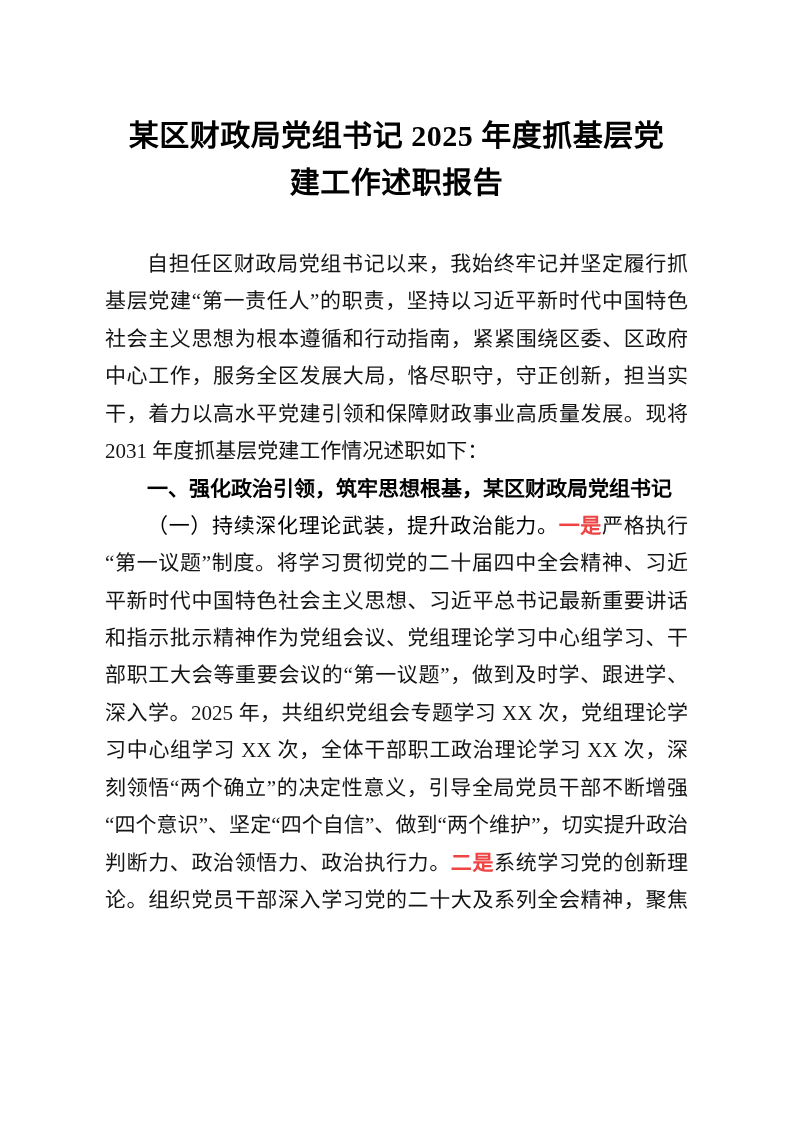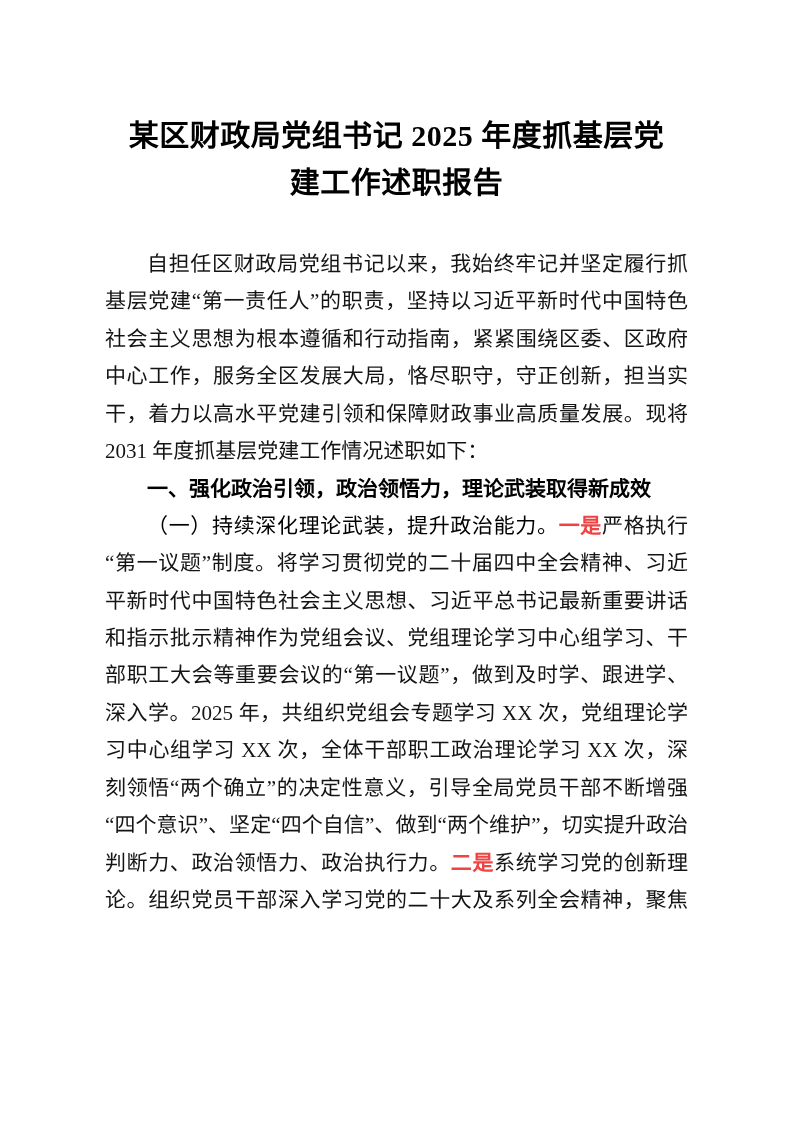--- a/index.html
+++ b/index.html
@@ -82,21 +82,21 @@
 <body>
 
 <div class="page">
 
   <h1 class="doc-title">某区财政局党组书记 2025 年度抓基层党建工作述职报告</h1>
 
   <div class="doc-body">
 
     <p class="para">自担任区财政局党组书记以来，我始终牢记并坚定履行抓基层党建“第一责任人”的职责，坚持以习近平新时代中国特色社会主义思想为根本遵循和行动指南，紧紧围绕区委、区政府中心工作，服务全区发展大局，恪尽职守，守正创新，担当实干，着力以高水平党建引领和保障财政事业高质量发展。现将 2031 年度抓基层党建工作情况述职如下：</p>
 
-    <h2 class="section-heading">一、强化政治引领，政治领悟力，理论武装取得新成效</h2>
+    <h2 class="section-heading">一、强化政治引领，筑牢思想根基，某区财政局党组书记</h2>
 
 
     <p class="para">
       <span class="bold-lead">（一）持续深化理论武装，提升政治能力。</span><span class="bold-marker">一是</span><span>严格执行“第一议题”制度。将学习贯彻党的二十届四中全会精神、习近平新时代中国特色社会主义思想、习近平总书记最新重要讲话和指示批示精神作为党组会议、党组理论学习中心组学习、干部职工大会等重要会议的“第一议题”，做到及时学、跟进学、深入学。2025 年，共组织党组会专题学习 XX 次，党组理论学习中心组学习 XX 次，全体干部职工政治理论学习 XX 次，深刻领悟“两个确立”的决定性意义，引导全局党员干部不断增强“四个意识”、坚定“四个自信”、做到“两个维护”，切实提升政治判断力、政治领悟力、政治执行力。</span><span class="bold-marker">二是</span><span>系统学习党的创新理论。组织党员干部深入学习党的二十大及系列全会精神，聚焦中国</span>
     </p>
 
   </div>
 
   <div class="page-footer">
     <span class="footer-dash">—</span><span class="footer-num">1</span><span class="footer-dash">—</span>

